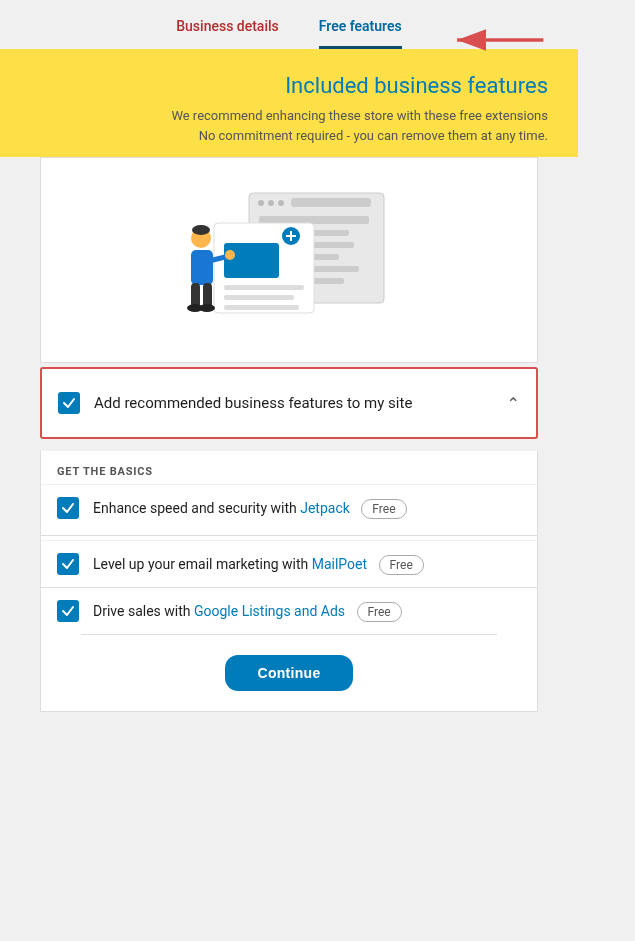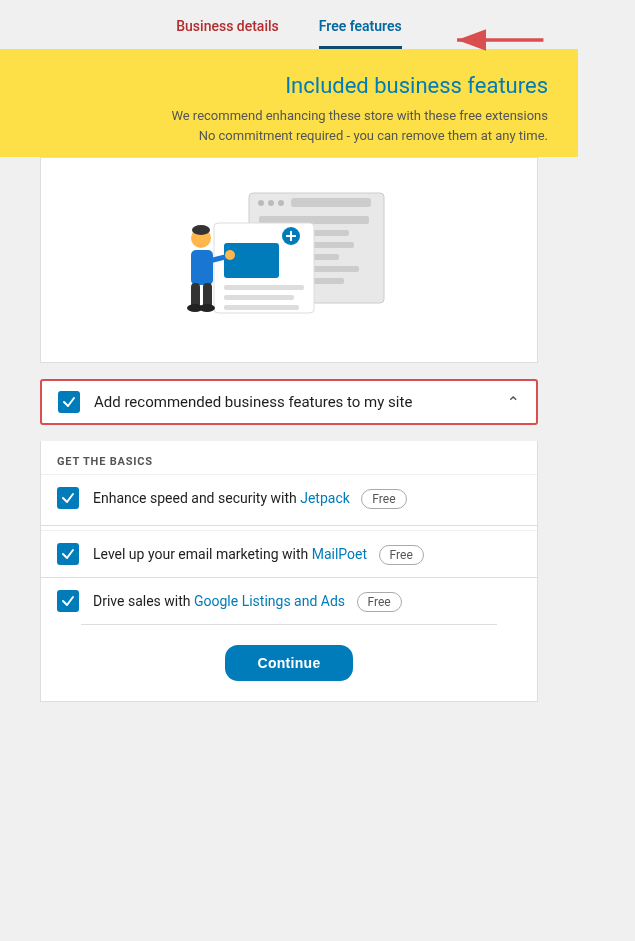--- a/index.html
+++ b/index.html
@@ -86,26 +86,26 @@
       justify-content: center;
       align-items: center;
       padding: 20px 0 24px 0;
       background: #fff;
       border: 1px solid #ddd;
       margin: 0 40px;
     }
 
     
     .main-checkbox-row {
-      margin: 16px 40px;
+      margin: 4px 40px;
       border: 2px solid #d94f4f;
       border-radius: 3px;
       display: flex;
       align-items: center;
-      padding: 10px 16px;
+      padding: 23px 16px;
       background: #fff;
       cursor: pointer;
     }
 
     .checkbox-blue {
       width: 22px;
       height: 22px;
       background: #007cba;
       border-radius: 3px;
       display: flex;

